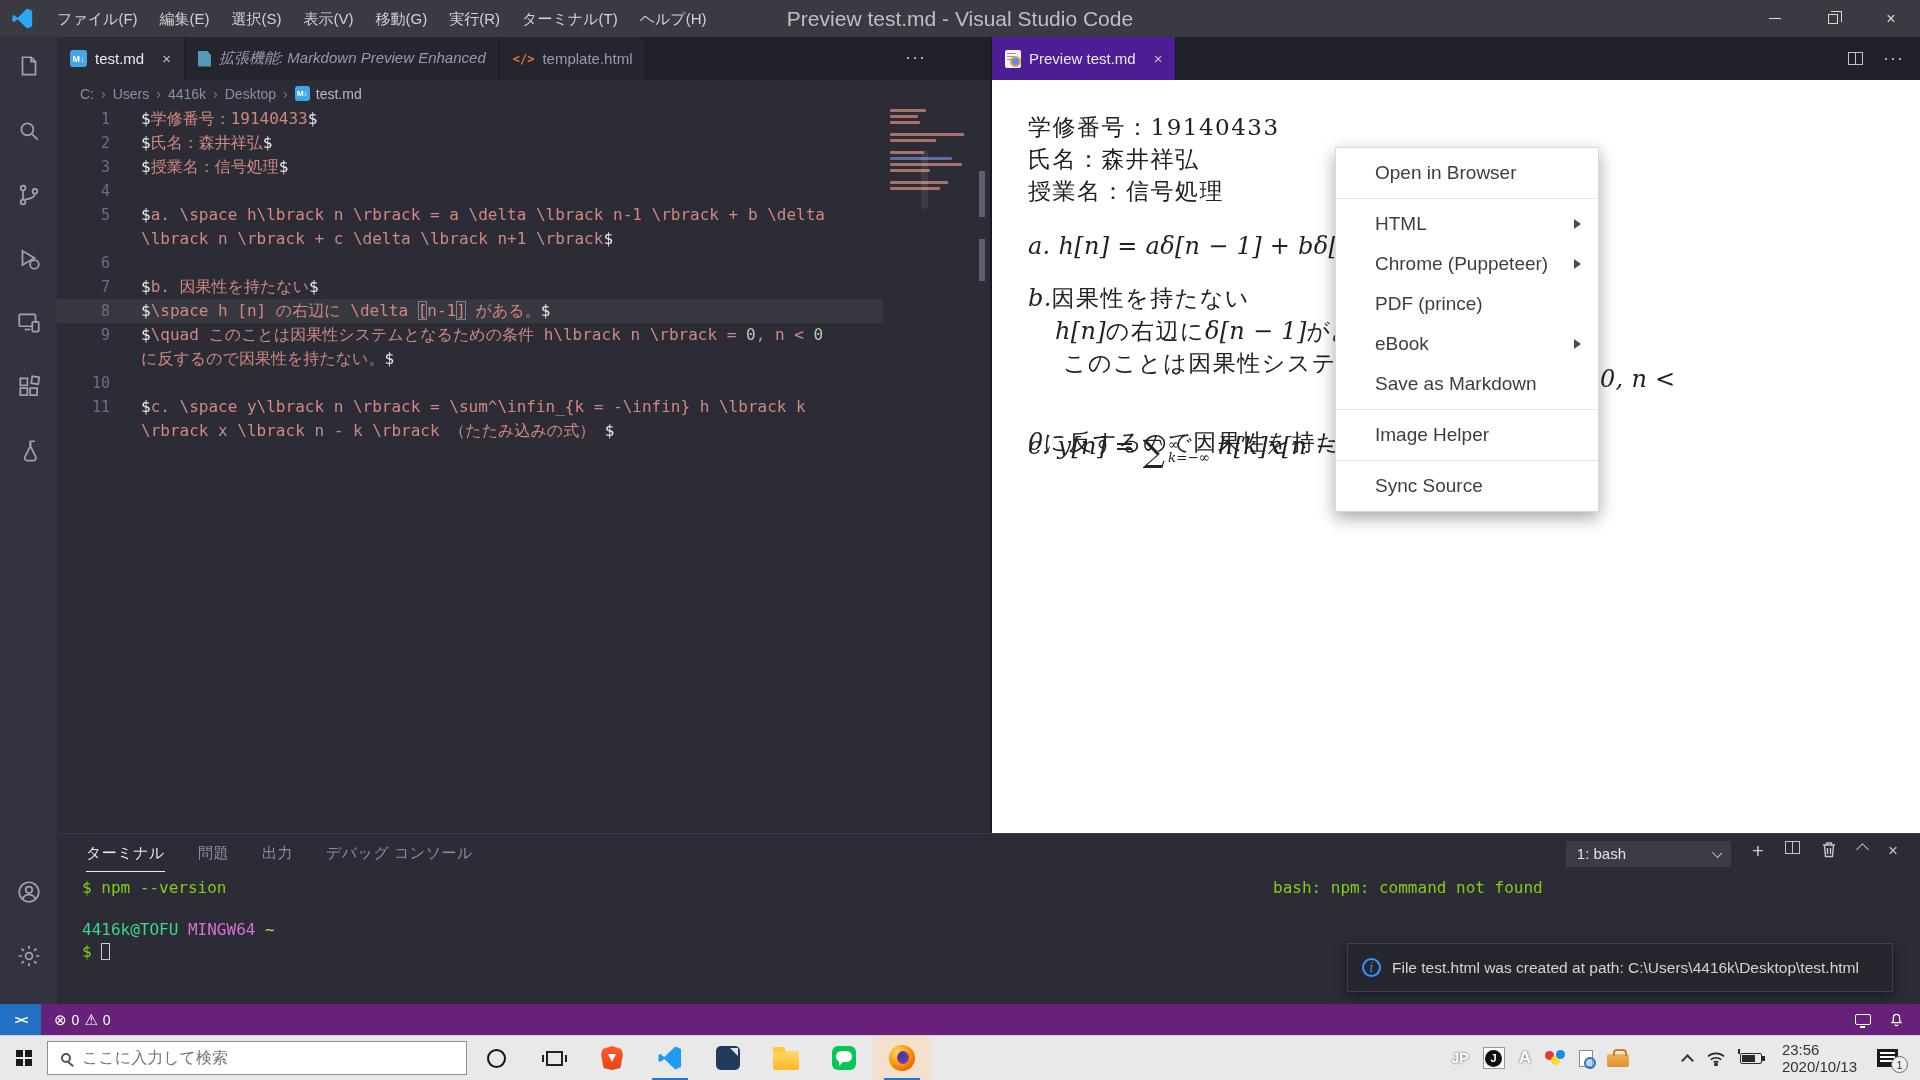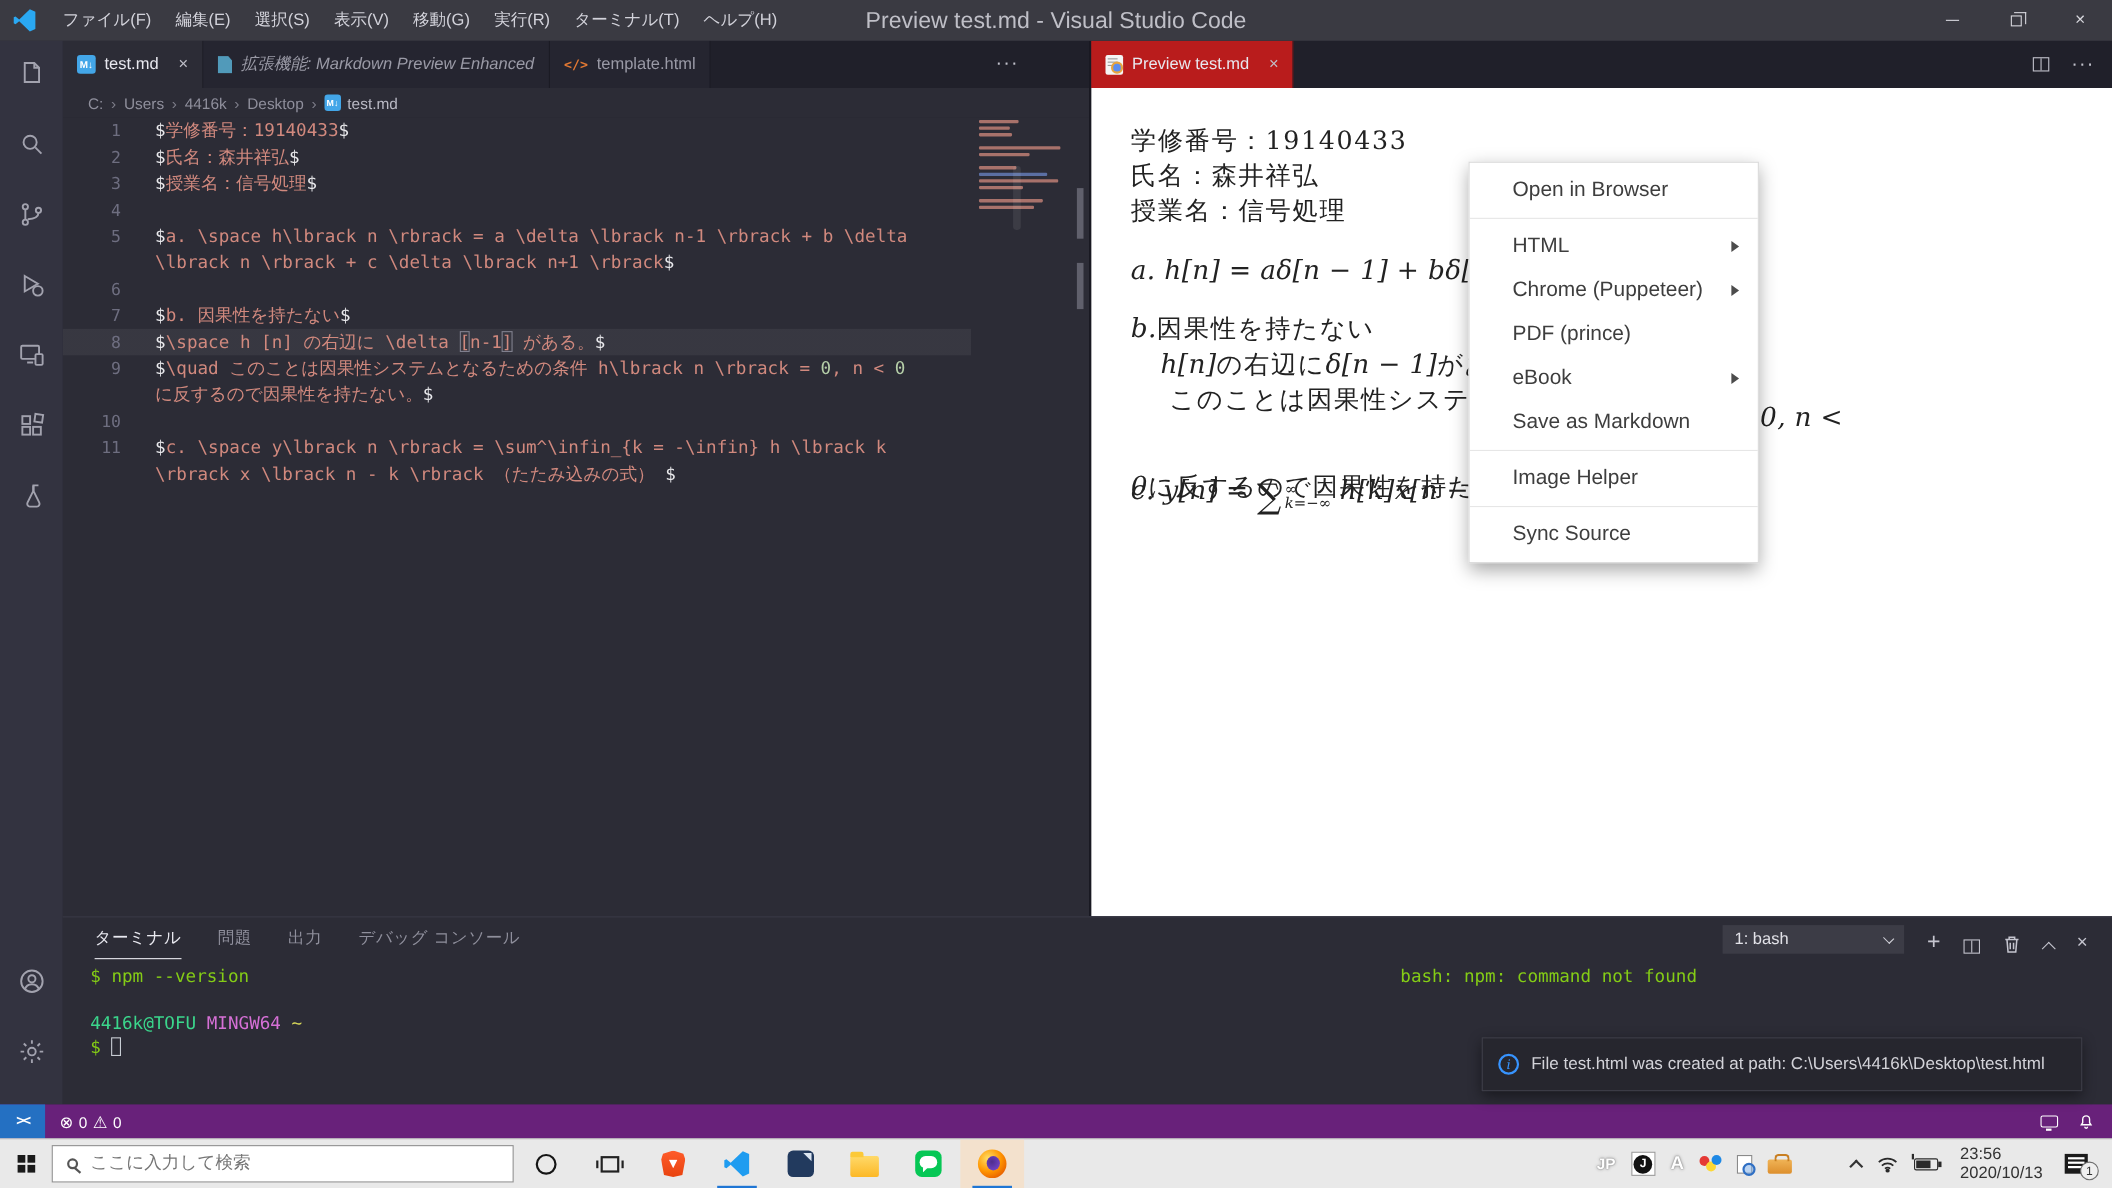--- a/index.html
+++ b/index.html
@@ -56,21 +56,21 @@
 
 .minimap{position:absolute;right:10px;top:2px;width:92px;height:200px}
 .mm-bar{position:absolute;height:3px;border-radius:1px}
 .mm-slider{position:absolute;right:62px;top:44px;width:7px;height:58px;background:rgba(255,255,255,.08);border-radius:3px}
 .ovr-mark{position:absolute;width:6px;background:#60606c;right:5px}
 
 .group-divider{position:absolute;left:990px;top:37px;width:2px;height:796px;background:#191922;z-index:4}
 
 
 .tabs2{position:absolute;left:992px;top:37px;width:928px;height:43px;background:#20202a;display:flex;align-items:stretch;z-index:4}
-.tabs2 .tab.active{background:#b91c1c;color:#e8e8ef}
+.tabs2 .tab.active{background:#4c1d95;color:#e8e8ef}
 .tab2-actions{margin-left:auto;display:flex;align-items:center;gap:20px;margin-right:16px;color:#c2c2cc}
 .split-icon{width:15px;height:13px;border:1.5px solid #c2c2cc;position:relative}
 .split-icon:before{content:"";position:absolute;left:5.5px;top:0;width:1.5px;height:100%;background:#c2c2cc}
 
 .preview{position:absolute;left:992px;top:80px;width:928px;height:753px;background:#ffffff;overflow:hidden;z-index:3}
 .pline{position:absolute;white-space:nowrap;color:#222}
 .ps-jp{font-family:"DejaVu Serif",serif;font-size:23px;letter-spacing:1.5px}
 .ps-mt{font-family:"DejaVu Serif",serif;font-style:italic;font-size:24px;letter-spacing:.3px}
 .sum-wrap{display:inline-flex;align-items:center;vertical-align:-8px}
 .sum-sigma{font-family:"DejaVu Serif",serif;font-style:normal;font-size:31px}
@@ -81,21 +81,21 @@
 .cm-group{border-top:1px solid #e6e6e6;margin-top:5px;padding-top:5px}
 .cm-group:first-child{border-top:none;margin-top:0;padding-top:0}
 .cm-item{height:40px;line-height:40px;padding-left:39px;font-size:19px;color:#3e3e3e;position:relative;white-space:nowrap}
 .cm-arrow{position:absolute;right:17px;top:15px;width:0;height:0;border-left:7px solid #4c4c4c;border-top:5px solid transparent;border-bottom:5px solid transparent}
 
 
 .panel{position:absolute;left:57px;top:833px;width:1863px;height:171px;background:#2c2c36;border-top:1px solid #3a3a46;z-index:6}
 .panel-tabs{display:flex;padding-left:29px;height:38px;align-items:center;font-size:15px;color:#8f8f9c;letter-spacing:.5px}
 .ptab{margin-right:33px;height:38px;line-height:38px}
 .ptab.active{color:#e9e9f0;border-bottom:1.5px solid #e9e9f0}
-.panel-right{position:absolute;right:22px;top:7px;display:flex;align-items:flex-end;gap:21px;color:#c5c5cf}
+.panel-right{position:absolute;right:22px;top:7px;display:flex;align-items:flex-start;gap:21px;color:#c5c5cf}
 .shell-select{background:#3c3c46;color:#e2e2e8;font-size:15px;height:26px;line-height:26px;padding:0 34px 0 11px;min-width:165px;position:relative}
 .sel-chev{position:absolute;right:10px;top:8px;width:8px;height:8px;border-right:1.5px solid #d0d0d8;border-bottom:1.5px solid #d0d0d8;transform:rotate(45deg) scaleY(.8)}
 .p-plus{font-size:21px;line-height:20px}
 .chev-up{width:9px;height:9px;border-left:1.6px solid #c5c5cf;border-top:1.6px solid #c5c5cf;transform:rotate(45deg);margin-top:4px}
 .p-close{font-size:17px}
 .trow{position:absolute;font-family:"DejaVu Sans Mono",monospace;font-size:16px;white-space:pre}
 .ts-w{color:#84cc16}
 .ts-g{color:#3bd68c}
 .ts-mg{color:#d670d6}
 .ts-y{color:#d8d85a}

